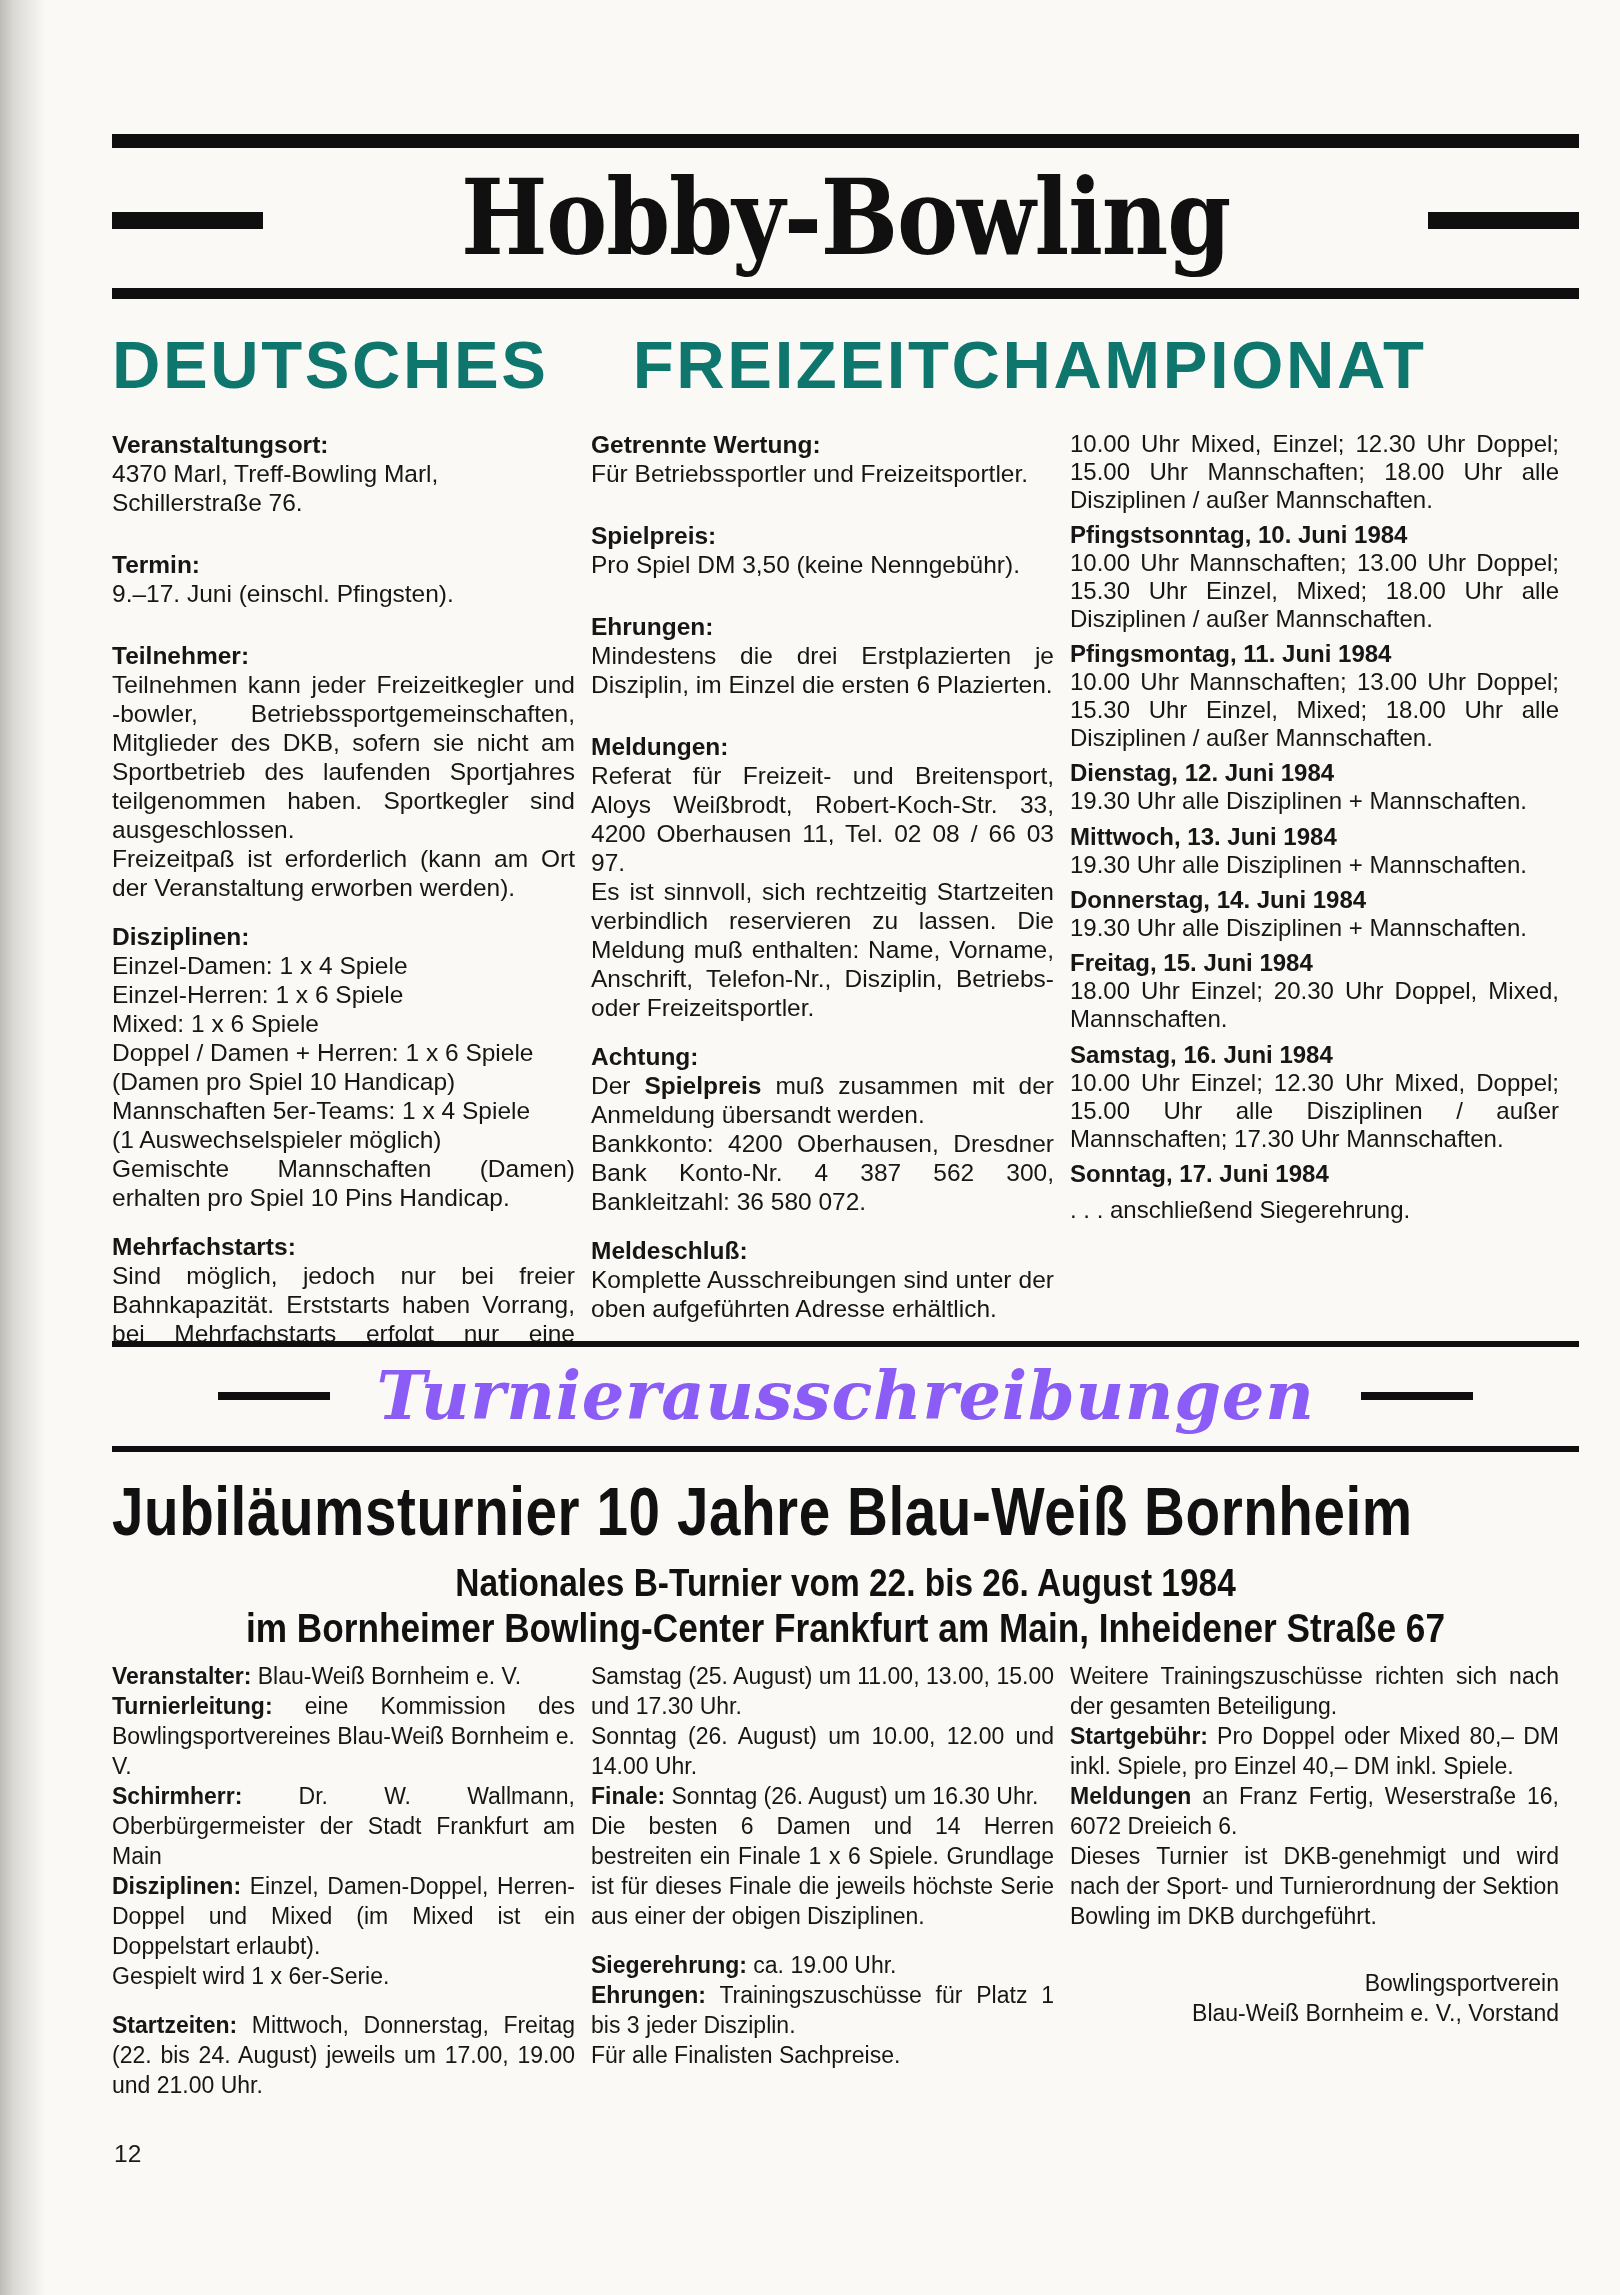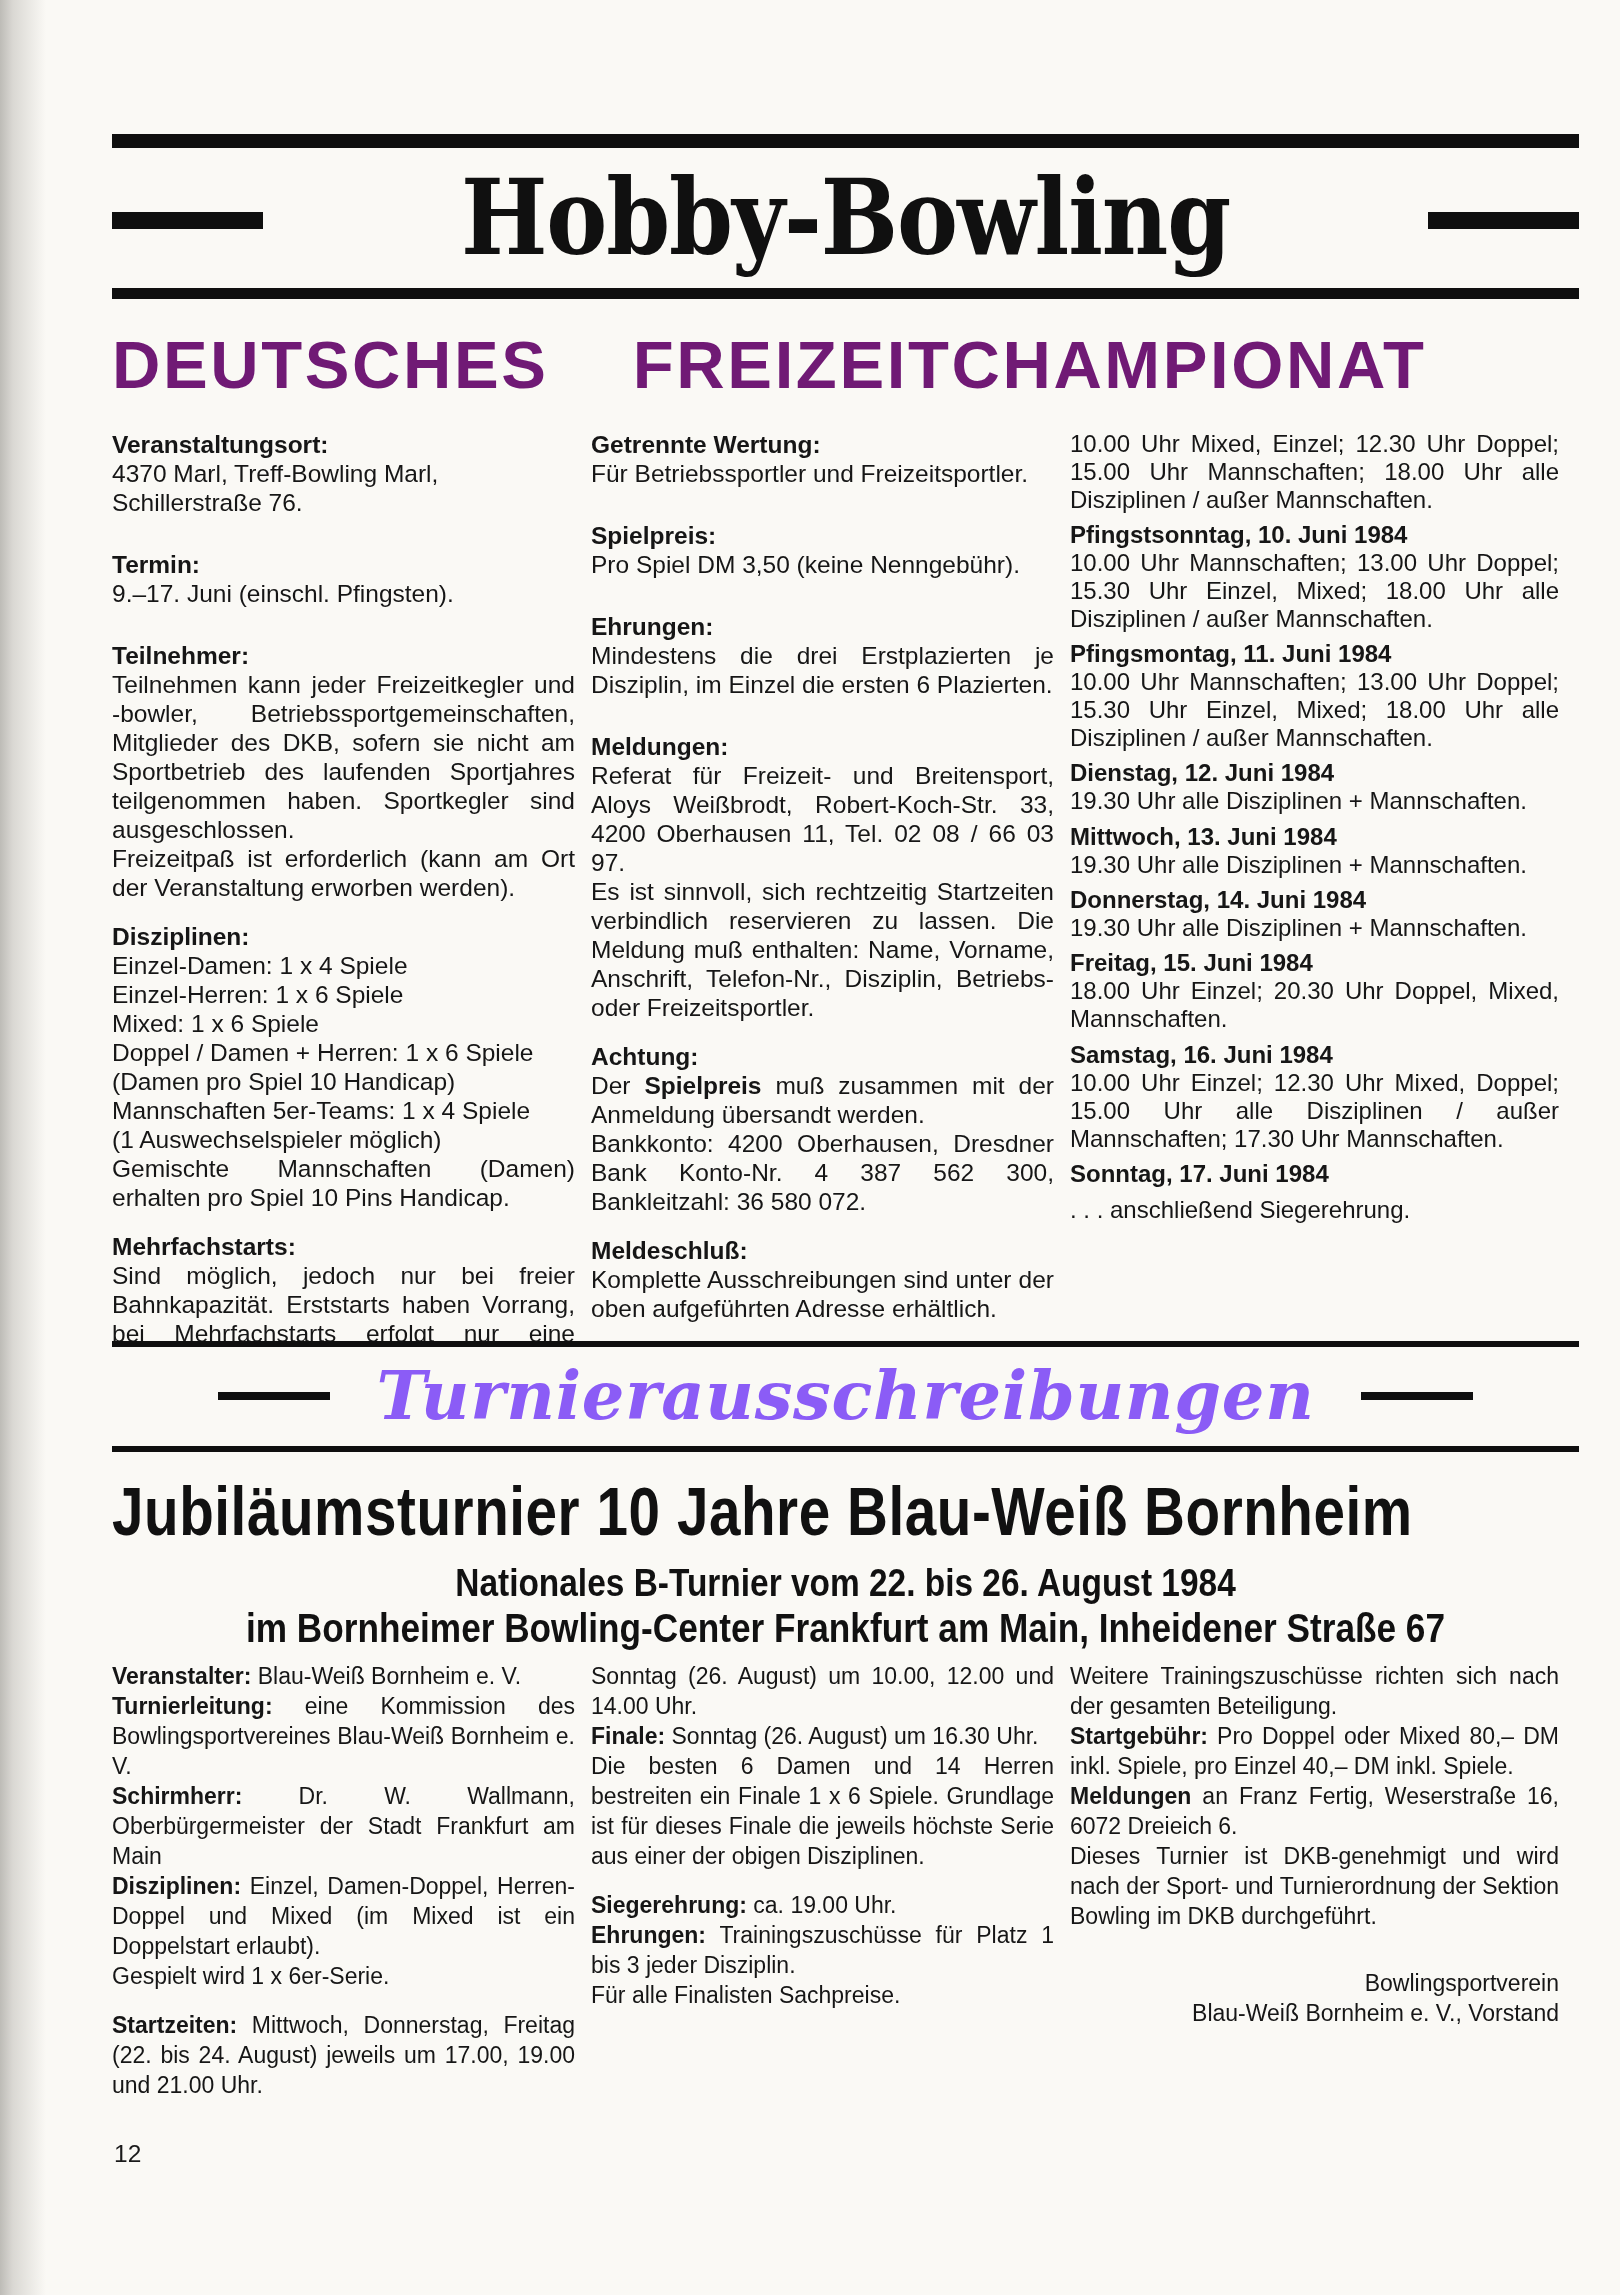--- a/index.html
+++ b/index.html
@@ -28,21 +28,21 @@
     margin:0;flex:1 1 auto;text-align:center;
     font-family:"DejaVu Serif", serif;font-weight:bold;
     font-size:104px;line-height:132px;letter-spacing:-1.3px;
     transform:scaleX(.88);white-space:nowrap;color:#101010;
   }
   .rule-mast-bottom{height:10.6px;}
 
   .champ-headline{
     margin:30px 0 0 0;
     font-size:67px;line-height:71px;font-weight:bold;
-    letter-spacing:2.6px;word-spacing:63px;white-space:nowrap;color:#701a75;
+    letter-spacing:2.6px;word-spacing:63px;white-space:nowrap;color:#0f766e;
   }
 
   
   .cols{display:grid;grid-template-columns:463px 463px 489px;column-gap:16px;}
   .section1{margin-top:30px;height:911px;overflow:hidden;}
   .section2{margin-top:10.6px;}
 
   .blk{margin:0 0 20px 0;}
   .blk-lg{margin-bottom:33px;}
   .lbl{font-weight:bold;font-size:24.5px;line-height:29px;}
@@ -226,20 +226,21 @@
         <p class="body just b-blk"><span class="inline-lbl">Turnierleitung:</span><span> eine Kommission des Bowlingsportvereines Blau-Weiß Bornheim e. V.</span></p>
         <p class="body just b-blk"><span class="inline-lbl">Schirmherr:</span><span> Dr. W. Wallmann, Oberbürgermeister der Stadt Frankfurt am Main</span></p>
         <div class="b-blk">
           <p class="body just" style="margin:0;"><span class="inline-lbl">Disziplinen:</span><span> Einzel, Damen-Doppel, Herren-Doppel und Mixed (im Mixed ist ein Doppelstart erlaubt).</span></p>
           <div class="body">Gespielt wird 1 x 6er-Serie.</div>
         </div>
         <p class="body just b-blk"><span class="inline-lbl">Startzeiten:</span><span> Mittwoch, Donnerstag, Freitag (22. bis 24. August) jeweils um 17.00, 19.00 und 21.00 Uhr.</span></p>
       </div>
 
       <div class="col">
+        <p class="body just" style="margin:0;">Samstag (25. August) um 11.00, 13.00, 15.00 und 17.30 Uhr.</p>
         <p class="body just b-blk">Sonntag (26. August) um 10.00, 12.00 und 14.00 Uhr.</p>
         <div class="b-blk">
           <p class="body just" style="margin:0;"><span class="inline-lbl">Finale:</span><span> Sonntag (26. August) um 16.30 Uhr.</span></p>
           <p class="body just" style="margin:0;">Die besten 6 Damen und 14 Herren bestreiten ein Finale 1 x 6 Spiele. Grundlage ist für dieses Finale die jeweils höchste Serie aus einer der obigen Disziplinen.</p>
         </div>
         <p class="body b-blk"><span class="inline-lbl">Siegerehrung:</span><span> ca. 19.00 Uhr.</span></p>
         <div class="b-blk">
           <p class="body just" style="margin:0;"><span class="inline-lbl">Ehrungen:</span><span> Trainingszuschüsse für Platz 1 bis 3 jeder Disziplin.</span></p>
           <div class="body">Für alle Finalisten Sachpreise.</div>
         </div>

